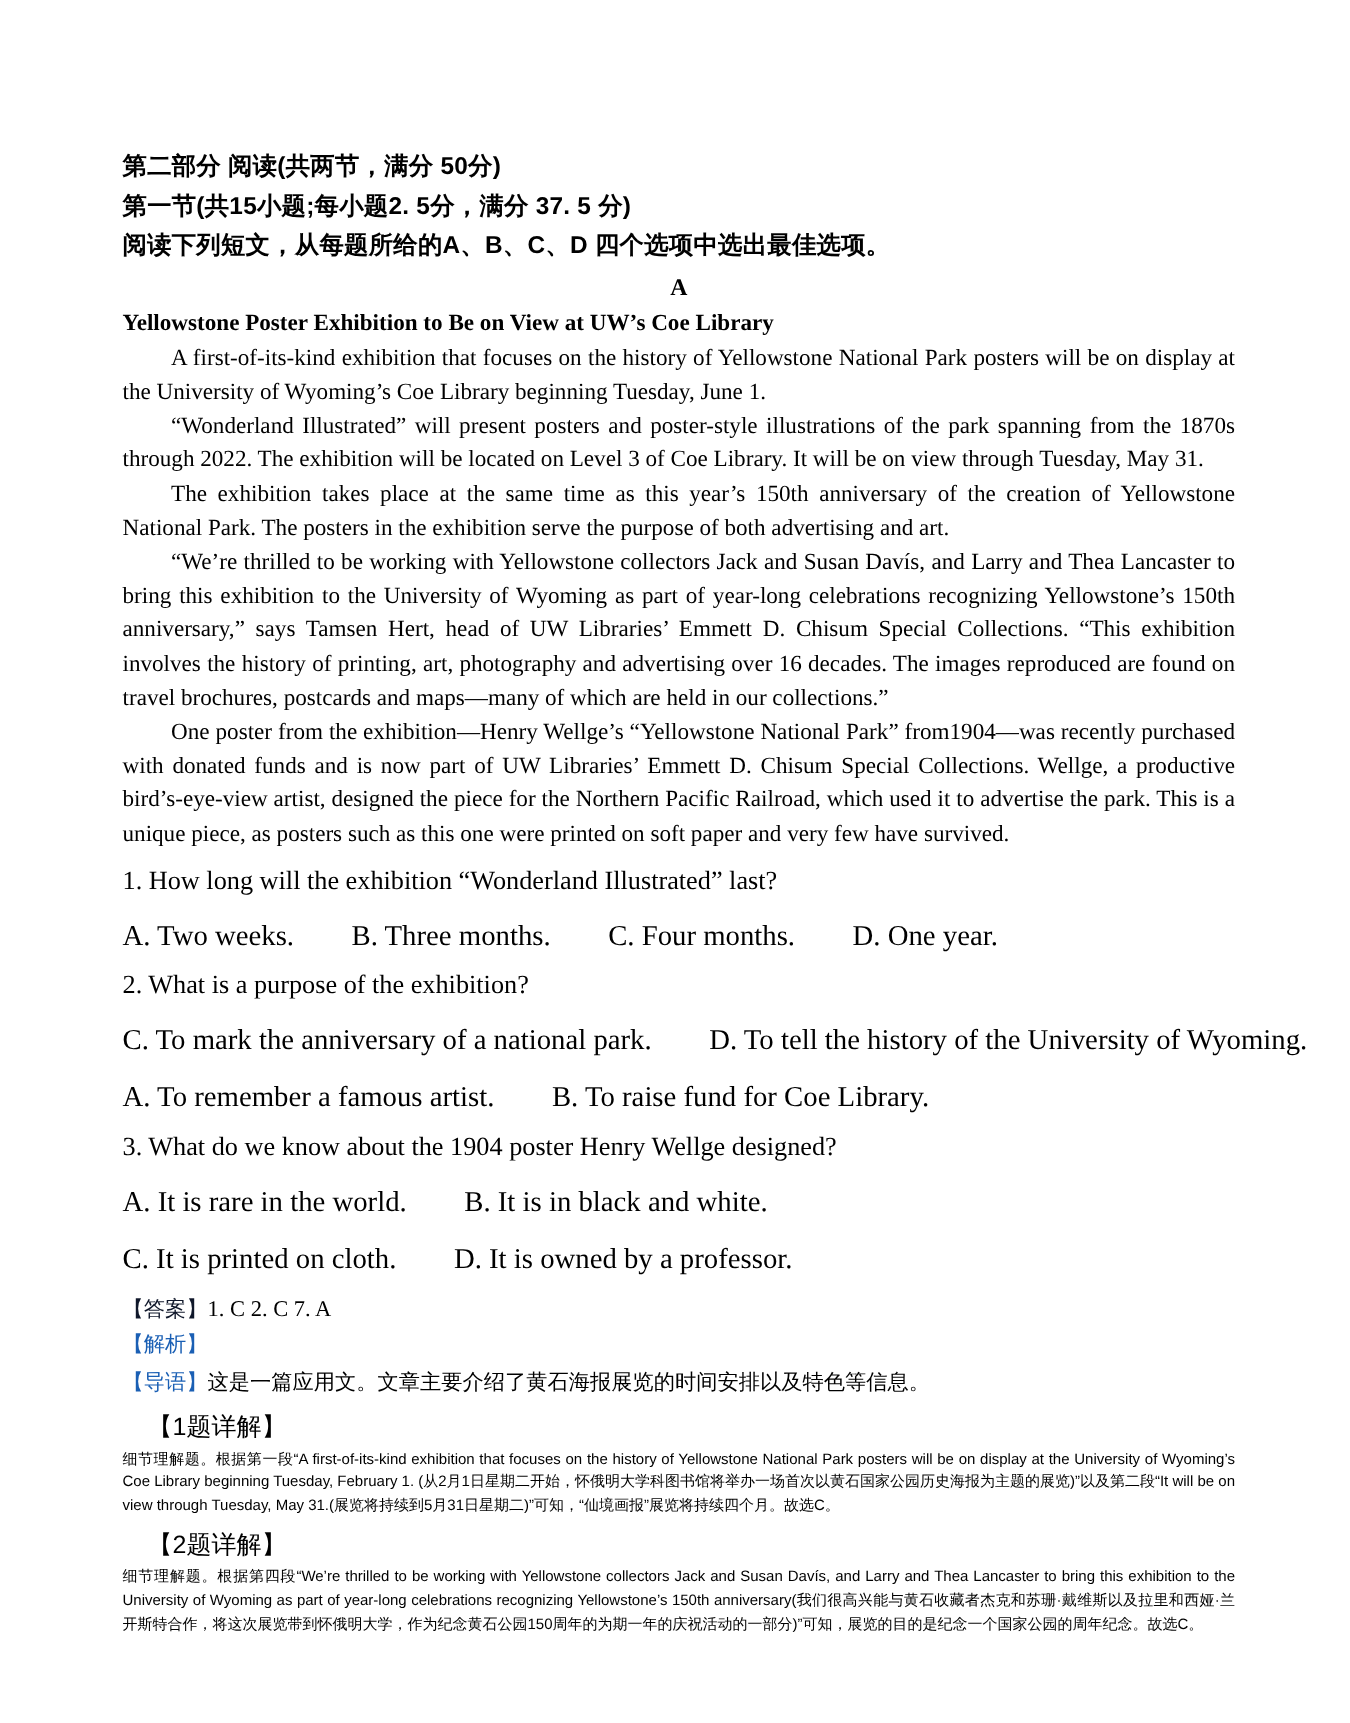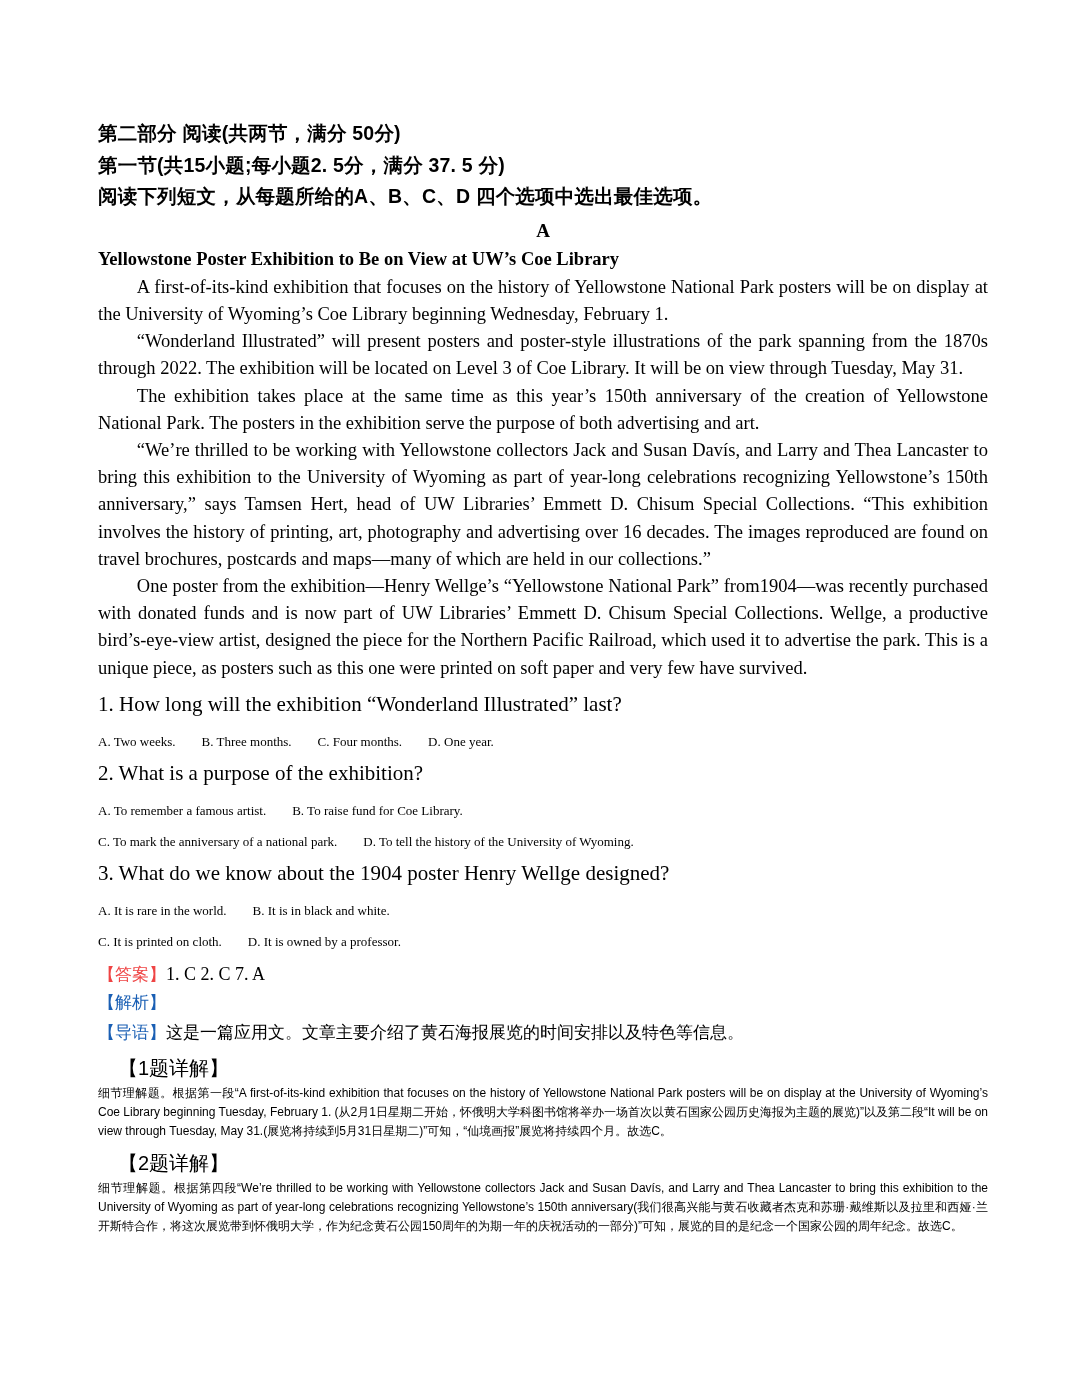--- a/index.html
+++ b/index.html
@@ -51,34 +51,34 @@
   }
   p.indent {
     text-indent: 2.1em;
   }
   .q {
     font-size: 21px;
     line-height: 1.47;
     margin: 7px 0 0 0;
   }
   .opts {
-    font-size: 13px;
+    font-size: 23px;
     line-height: 1.47;
     margin: 12px 0 0 0;
     white-space: pre;
   }
   .ans-key {
     color: #1a5fb4;
     font-family: "Liberation Sans", sans-serif;
     font-size: 17px;
     line-height: 1.62;
     margin-top: 9px;
   }
   .ans-key .tag {
-    color: #ef4444;
+    color: #0f172a;
   }
   .ans-key .val {
     color: #000000;
     font-family: "Liberation Serif", serif;
     font-size: 18px;
   }
   .ana-tag {
     color: #1a5fb4;
     font-family: "Liberation Sans", sans-serif;
     font-size: 17px;
@@ -110,32 +110,32 @@
 
 <div class="page">
 
   <div class="hdr">第二部分 阅读(共两节，满分 50分)</div>
   <div class="hdr">第一节(共15小题;每小题2. 5分，满分 37. 5 分)</div>
   <div class="hdr">阅读下列短文，从每题所给的A、B、C、D 四个选项中选出最佳选项。</div>
 
   <div class="secletter">A</div>
   <div class="passage-title">Yellowstone Poster Exhibition to Be on View at UW’s Coe Library</div>
 
-  <p class="body indent">A first-of-its-kind exhibition that focuses on the history of Yellowstone National Park posters will be on display at the University of Wyoming’s Coe Library beginning Wednesday, February 1.</p>
+  <p class="body indent">A first-of-its-kind exhibition that focuses on the history of Yellowstone National Park posters will be on display at the University of Wyoming’s Coe Library beginning Tuesday, June 1.</p>
   <p class="body indent">“Wonderland Illustrated” will present posters and poster-style illustrations of the park spanning from the 1870s through 2022. The exhibition will be located on Level 3 of Coe Library. It will be on view through Tuesday, May 31.</p>
   <p class="body indent">The exhibition takes place at the same time as this year’s 150th anniversary of the creation of Yellowstone National Park. The posters in the exhibition serve the purpose of both advertising and art.</p>
   <p class="body indent">“We’re thrilled to be working with Yellowstone collectors Jack and Susan Davís, and Larry and Thea Lancaster to bring this exhibition to the University of Wyoming as part of year-long celebrations recognizing Yellowstone’s 150th anniversary,” says Tamsen Hert, head of UW Libraries’ Emmett D. Chisum Special Collections. “This exhibition involves the history of printing, art, photography and advertising over 16 decades. The images reproduced are found on travel brochures, postcards and maps—many of which are held in our collections.”</p>
   <p class="body indent">One poster from the exhibition—Henry Wellge’s “Yellowstone National Park” from1904—was recently purchased with donated funds and is now part of UW Libraries’ Emmett D. Chisum Special Collections. Wellge, a productive bird’s-eye-view artist, designed the piece for the Northern Pacific Railroad, which used it to advertise the park. This is a unique piece, as posters such as this one were printed on soft paper and very few have survived.</p>
 
   <div class="q">1. How long will the exhibition “Wonderland Illustrated” last?</div>
   <div class="opts">A. Two weeks.        B. Three months.        C. Four months.        D. One year.</div>
 
   <div class="q">2. What is a purpose of the exhibition?</div>
+  <div class="opts">C. To mark the anniversary of a national park.        D. To tell the history of the University of Wyoming.</div>
   <div class="opts">A. To remember a famous artist.        B. To raise fund for Coe Library.</div>
-  <div class="opts">C. To mark the anniversary of a national park.        D. To tell the history of the University of Wyoming.</div>
 
   <div class="q">3. What do we know about the 1904 poster Henry Wellge designed?</div>
   <div class="opts">A. It is rare in the world.        B. It is in black and white.</div>
   <div class="opts">C. It is printed on cloth.        D. It is owned by a professor.</div>
 
   <div class="ans-key">
     <span class="tag">【答案】</span><span class="val">1. C    2. C    7. A</span>
   </div>
 
   <div class="ana-tag">【解析】</div>

